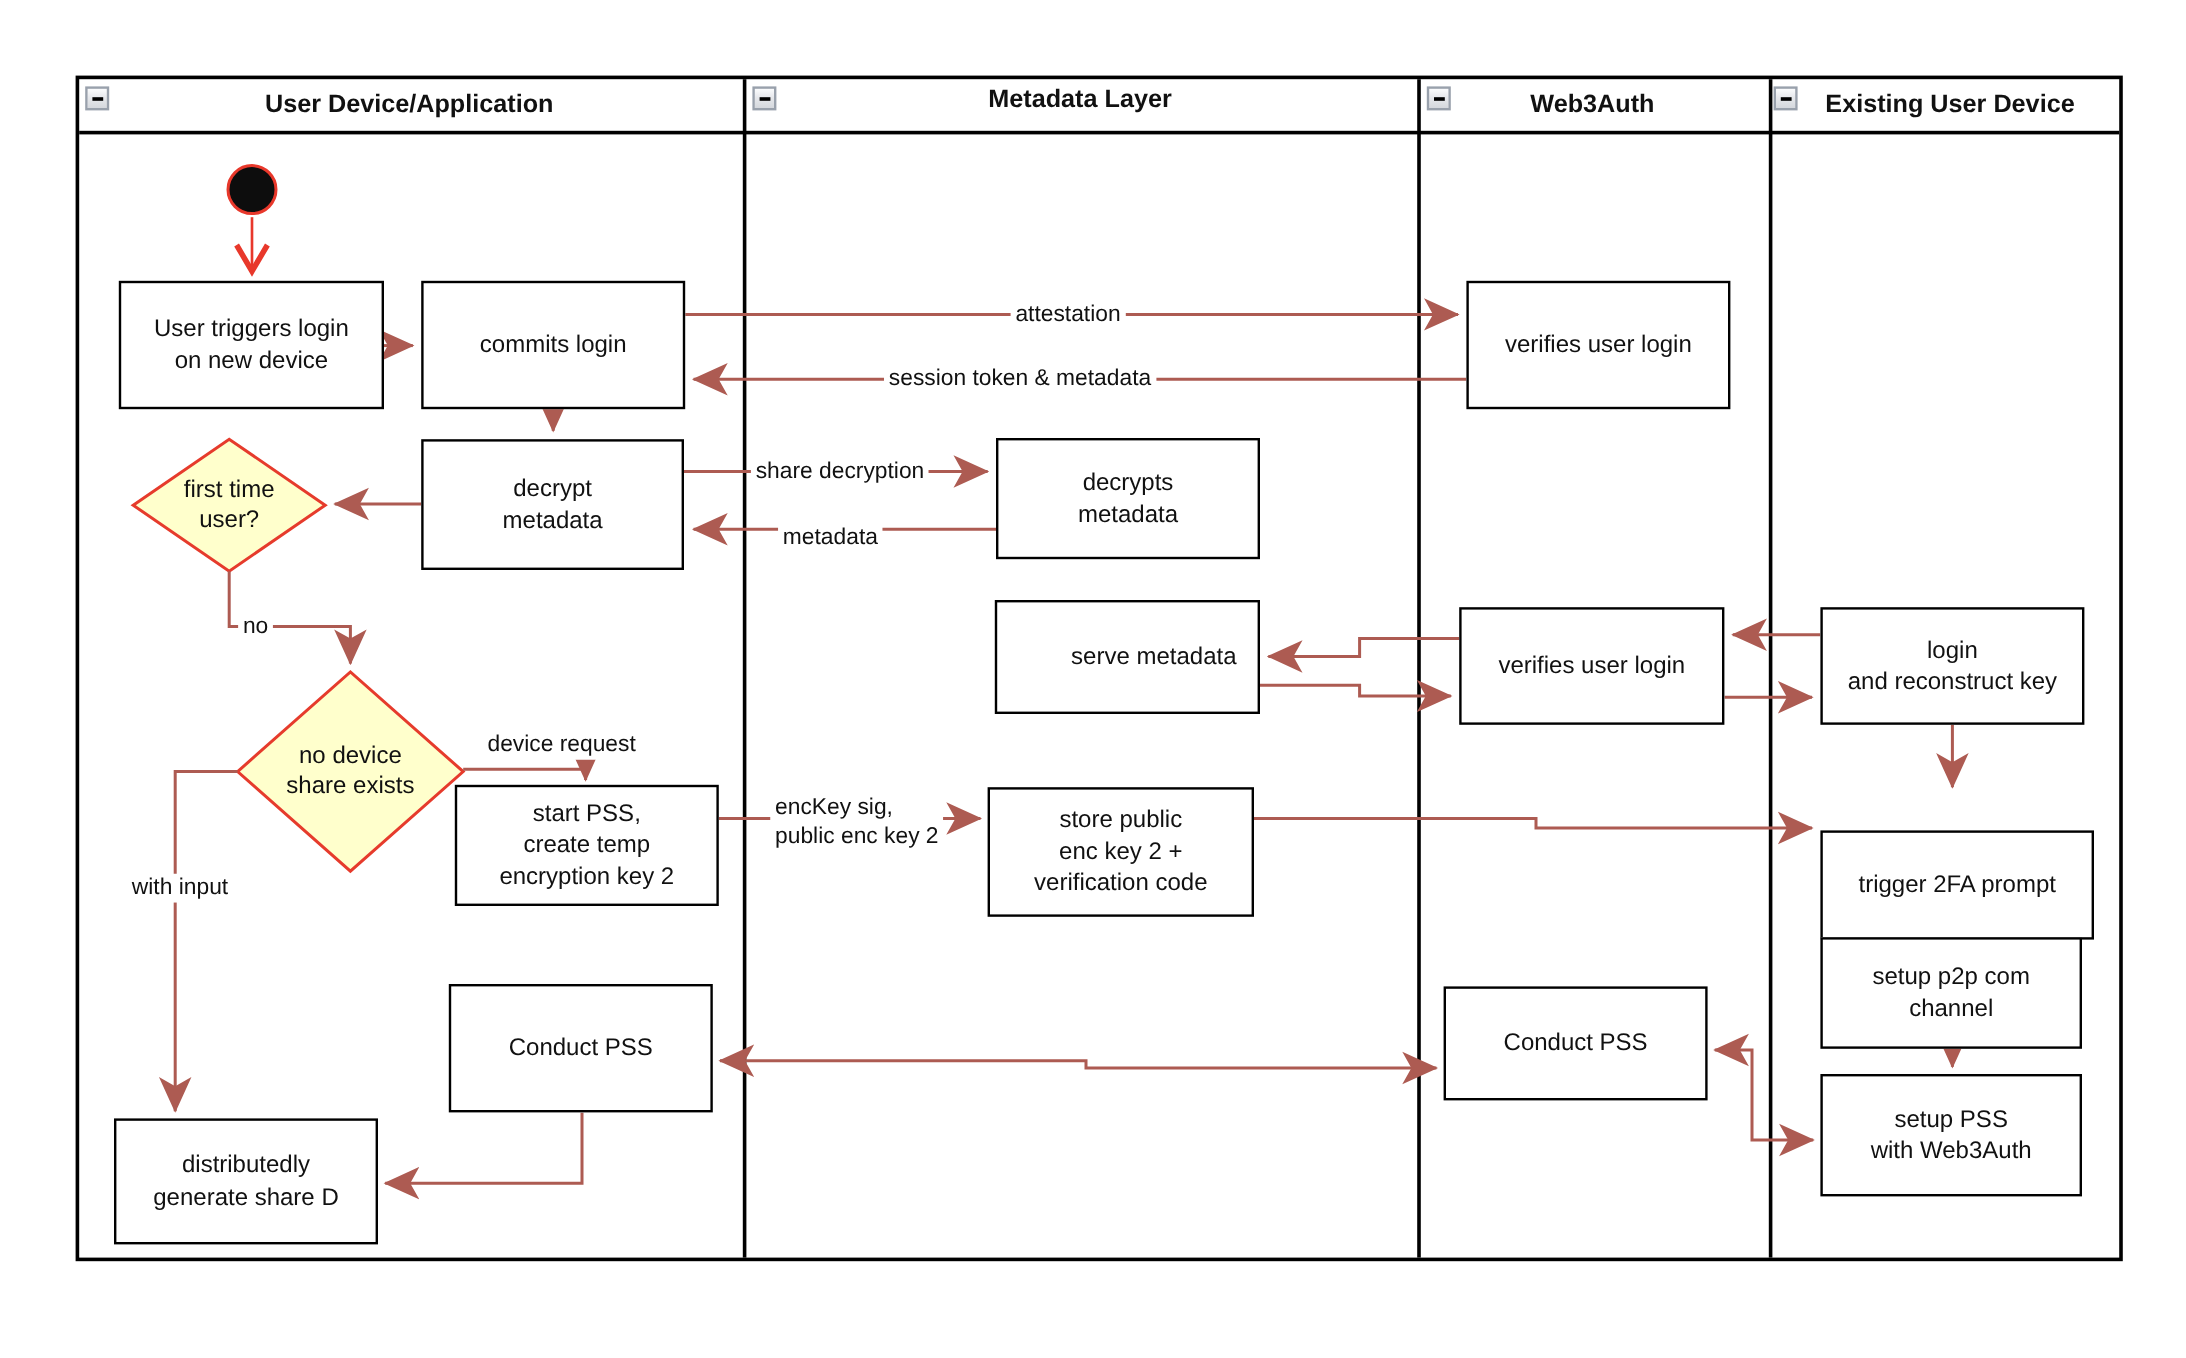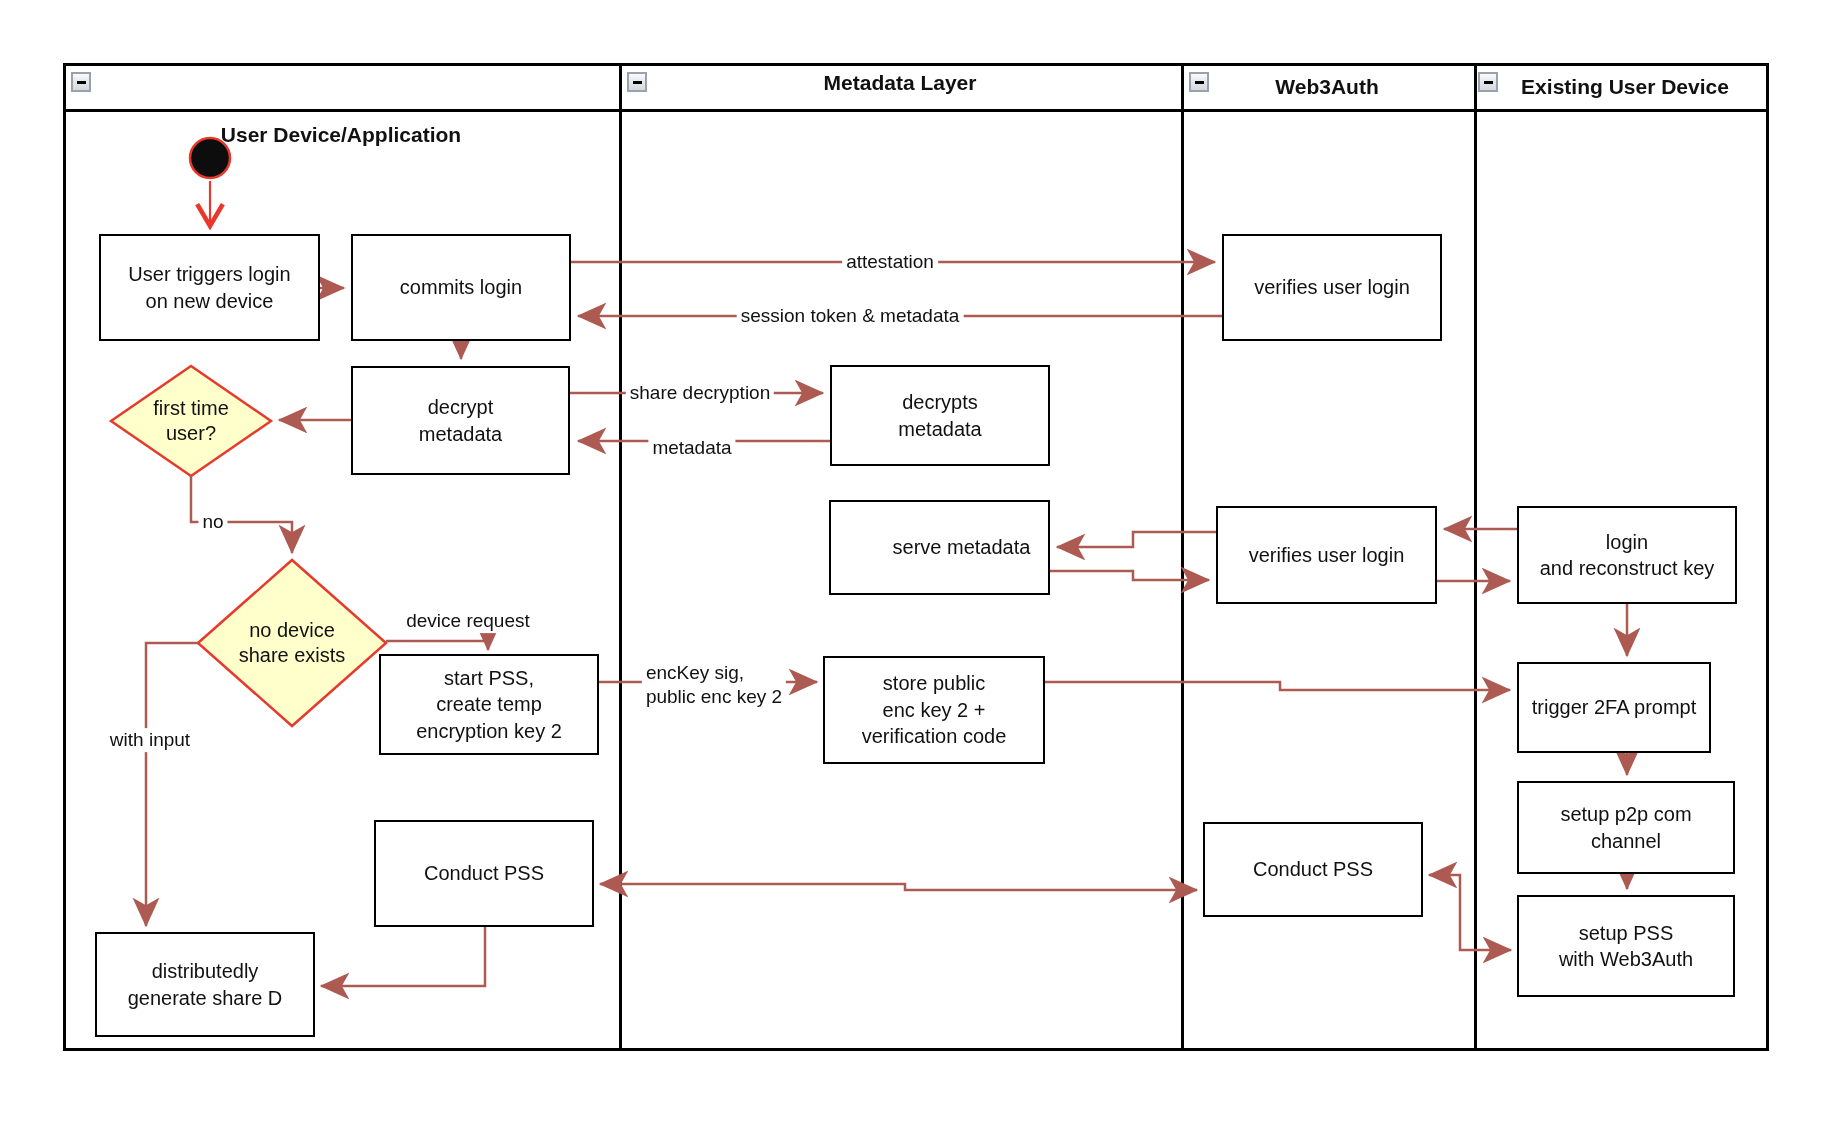--- a/index.html
+++ b/index.html
@@ -31,21 +31,21 @@
 
 <div class="stage">
 
   <div class="table">
     <div class="hline"></div>
     <div class="vline" style="left:553px;"></div>
     <div class="vline" style="left:1115px;"></div>
     <div class="vline" style="left:1408px;"></div>
   </div>
 
-  <div class="lane-title" style="left:341px;top:87px;margin-top:48px;">User Device/Application</div>
+  <div class="lane-title" style="left:341px;top:87px;">User Device/Application</div>
   <div class="lane-title" style="left:900px;top:83px;">Metadata Layer</div>
   <div class="lane-title" style="left:1327px;top:87px;">Web3Auth</div>
   <div class="lane-title" style="left:1625px;top:87px;">Existing User Device</div>
 
   <div class="collapse" style="left:71px;top:72px;">
       <div class="minus"></div>
     </div>
   <div class="collapse" style="left:627px;top:72px;">
       <div class="minus"></div>
     </div>
@@ -107,21 +107,21 @@
   <div class="node" style="left:829px;top:500px;width:221px;height:95px;padding-left:44px;">serve metadata</div>
   <div class="node" style="left:1216px;top:506px;width:221px;height:98px;">verifies user login</div>
   <div class="node" style="left:1517px;top:506px;width:220px;height:98px;">login
 and reconstruct key</div>
   <div class="node" style="left:379px;top:654px;width:220px;height:101px;">start PSS,
 create temp
 encryption key 2</div>
   <div class="node" style="left:823px;top:656px;width:222px;height:108px;">store public
 enc key 2 +
 verification code</div>
-  <div class="node" style="left:1517px;top:662px;width:194px;height:91px;">trigger 2FA prompt</div>
+  <div class="node" style="left:1517px;top:692px;width:228px;height:91px;">trigger 2FA prompt</div>
   <div class="node" style="left:1517px;top:781px;width:218px;height:93px;">setup p2p com
 channel</div>
   <div class="node" style="left:374px;top:820px;width:220px;height:107px;">Conduct PSS</div>
   <div class="node" style="left:1203px;top:822px;width:220px;height:95px;">Conduct PSS</div>
   <div class="node" style="left:1517px;top:895px;width:218px;height:102px;">setup PSS
 with Web3Auth</div>
   <div class="node" style="left:95px;top:932px;width:220px;height:105px;">distributedly
 generate share D</div>
 
   <div class="dtext" style="left:191px;top:421px;">first time

